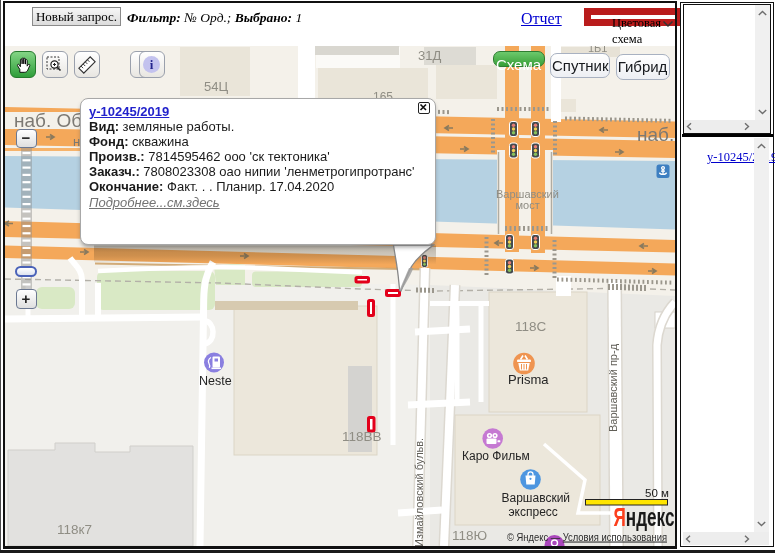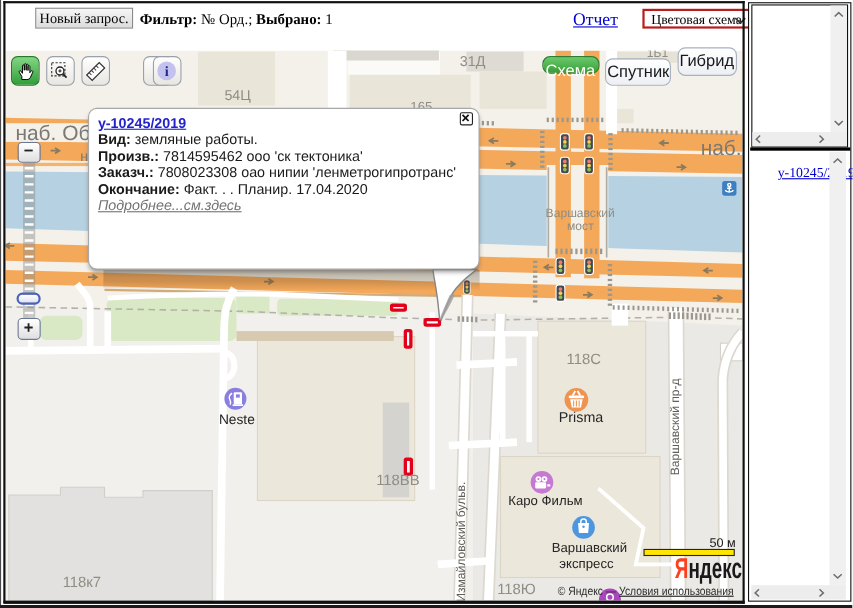--- a/index.html
+++ b/index.html
@@ -10,23 +10,23 @@
 </style>
 </head>
 <body>
 
 <div class="abs" style="left:0;top:0;width:1px;height:551px;background:#4a4a4a;"></div>
 <div class="abs" style="left:0;top:550px;width:775px;height:3px;background:#1b1b1b;"></div>
 
 <div class="abs" style="left:3px;top:1px;width:674px;height:547px;background:#fff;"></div>
 
 <div class="abs serif" style="left:8px;top:7px;width:89px;height:19px;background:linear-gradient(#f6f6f6,#dcdcdc);border:1px solid #8a8a8a;box-sizing:border-box;font-size:13px;text-align:center;line-height:17px;color:#000;">Новый запрос.</div>
-<div class="abs serif" style="left:103px;top:10px;font-size:13.5px;color:#000;"><b>Фильтр:</b> № Орд.; <b>Выбрано:</b> 1</div>
+<div class="abs serif" style="left:103px;top:10px;font-size:13.5px;color:#000;font-style:italic;"><b>Фильтр:</b> № Орд.; <b>Выбрано:</b> 1</div>
 <div class="abs serif" style="left:497px;top:10px;font-size:16px;color:#0000d0;text-decoration:underline;">Отчет</div>
-<div class="abs serif" style="left:560px;top:8px;width:100px;height:18px;border:2px solid #b91c1c;background:#fff;box-sizing:border-box;font-size:12.5px;color:#000;line-height:16px;padding-left:6px;">Цветовая схема
+<div class="abs serif" style="left:560px;top:8px;width:100px;height:18px;border:7px solid #b91c1c;background:#fff;box-sizing:border-box;font-size:12.5px;color:#000;line-height:16px;padding-left:21px;">Цветовая схема
   <svg class="abs" style="right:3px;top:5px;" width="12" height="8">
       <path d="M1.5 1.5 L6 6 L10.5 1.5" stroke="#333" stroke-width="1.5" fill="none"></path>
     </svg>
 </div>
 
 <svg class="abs" style="left:5px;top:46px;" width="670" height="500" viewBox="5 46 670 500">
   <defs>
     <linearGradient id="bshadow" x1="0" y1="0" x2="0" y2="1">
       <stop offset="0" stop-color="#4a3a22" stop-opacity="0.33"></stop>
       <stop offset="0.55" stop-color="#4a3a22" stop-opacity="0.22"></stop>
@@ -426,20 +426,21 @@
   <text x="507" y="540.5" font-size="10.8" textLength="160" lengthAdjust="spacingAndGlyphs" fill="#2b2b2b" font-family="Liberation Sans, sans-serif">© Яндекс — <tspan text-decoration="underline">Условия использования</tspan></text>
 </svg>
 
 <svg class="abs" style="left:378px;top:240px;" width="62" height="56" viewBox="0 0 62 56">
   <path d="M15.5,5 C17,16 19.5,26 20.8,42 L21.7,50.5 L23,51 C25.5,45 28.5,36 33.5,26.5 C40,16 49,10 55.5,5 Z" fill="#ffffff" stroke="#878787" stroke-width="1.3"></path>
   <path d="M31,28 C27,37 24,44 21.7,50 L23,51 C27.5,44 31.5,37 35.5,28 Z" fill="#9f9f9f" opacity="0.85"></path>
 </svg>
 <div class="abs" style="left:80px;top:98px;width:356px;height:147px;background:#fff;border:1px solid #a8a8a8;border-radius:8px;box-sizing:border-box;box-shadow:0 3px 4px -1px rgba(90,90,90,0.6);font-size:13px;line-height:15.1px;color:#1a1a1a;padding:5px 8px;">
   <div><a style="color:#2222cc;font-weight:bold;">у-10245/2019</a></div>
   <div><b>Вид:</b> земляные работы.</div>
+  <div><b>Фонд:</b> скважина</div>
   <div><b>Произв.:</b> 7814595462 ооо 'ск тектоника'</div>
   <div><b>Заказч.:</b> 7808023308 оао нипии 'ленметрогипротранс'</div>
   <div><b>Окончание:</b> Факт. . . Планир. 17.04.2020</div>
   <div><a style="color:#737373;text-decoration:underline;font-style:italic;">Подробнее...см.здесь</a></div>
 </div>
 <style>.abs a{text-decoration:underline;}</style>
 <div class="abs" style="left:417.5px;top:101.5px;width:12px;height:12px;border:1.5px solid #222;border-radius:2px;box-sizing:border-box;background:#fff;">
   <svg width="9" height="9" style="display:block;margin:0 auto;margin-top:0px;">
       <path d="M1.5 1.5 L7 7 M7 1.5 L1.5 7" stroke="#111" stroke-width="1.6"></path>
     </svg>
@@ -470,21 +471,21 @@
     </g>
   </svg>
 </div>
 <div class="abs serif" style="left:106px;top:51px;width:26px;height:27px;border-radius:6px;background:linear-gradient(#ffffff,#e8e6e1);border:1px solid #9aa0ac;box-sizing:border-box;text-align:center;font-weight:bold;font-size:17px;line-height:25px;color:#111;">i</div>
 <div class="abs" style="left:138.5px;top:51px;width:26px;height:27px;border-radius:6px;background:linear-gradient(#ffffff,#e8e6e1);border:1px solid #9aa0ac;box-sizing:border-box;">
   <div style="width:17px;height:17px;border-radius:50%;background:#c3c2ee;margin:4px auto 0;text-align:center;font-family:'Liberation Serif',serif;font-weight:bold;font-size:13px;line-height:17px;color:#24248c;">i</div>
 </div>
 
 <div class="abs" style="left:492.5px;top:51px;width:52px;height:16px;border-radius:7px;background:linear-gradient(#6cc96c,#379e37);border:1px solid #2e7d32;box-sizing:border-box;color:#fff;font-size:15px;text-align:center;line-height:25px;">Схема</div>
 <div class="abs" style="left:549.5px;top:52.5px;width:60px;height:25.5px;border-radius:7px;background:linear-gradient(#ffffff,#edeff3);border:1px solid #a8b1c1;box-sizing:border-box;color:#16191d;font-size:15px;text-align:right;line-height:23px;">Спутник</div>
-<div class="abs" style="left:615.5px;top:43px;width:54px;height:25.5px;border-radius:7px;background:linear-gradient(#ffffff,#edeff3);border:1px solid #a8b1c1;box-sizing:border-box;color:#16191d;font-size:15px;text-align:center;line-height:23px;">Гибрид</div>
+<div class="abs" style="left:615.5px;top:54px;width:54px;height:25.5px;border-radius:7px;background:linear-gradient(#ffffff,#edeff3);border:1px solid #a8b1c1;box-sizing:border-box;color:#16191d;font-size:15px;text-align:center;line-height:23px;">Гибрид</div>
 
 <div class="abs" style="left:20.5px;top:148px;width:11px;height:142px;background:rgba(140,140,140,0.45);"></div>
 <svg class="abs" style="left:20.5px;top:148px;" width="11" height="142">
   <g stroke="#ffffff" stroke-width="2.2">
     <line x1="1.5" y1="5" x2="9.5" y2="5"></line>
       <line x1="1.5" y1="12.3" x2="9.5" y2="12.3"></line>
       <line x1="1.5" y1="19.6" x2="9.5" y2="19.6"></line>
       <line x1="1.5" y1="26.9" x2="9.5" y2="26.9"></line>
       <line x1="1.5" y1="34.2" x2="9.5" y2="34.2"></line>
       <line x1="1.5" y1="41.5" x2="9.5" y2="41.5"></line>

